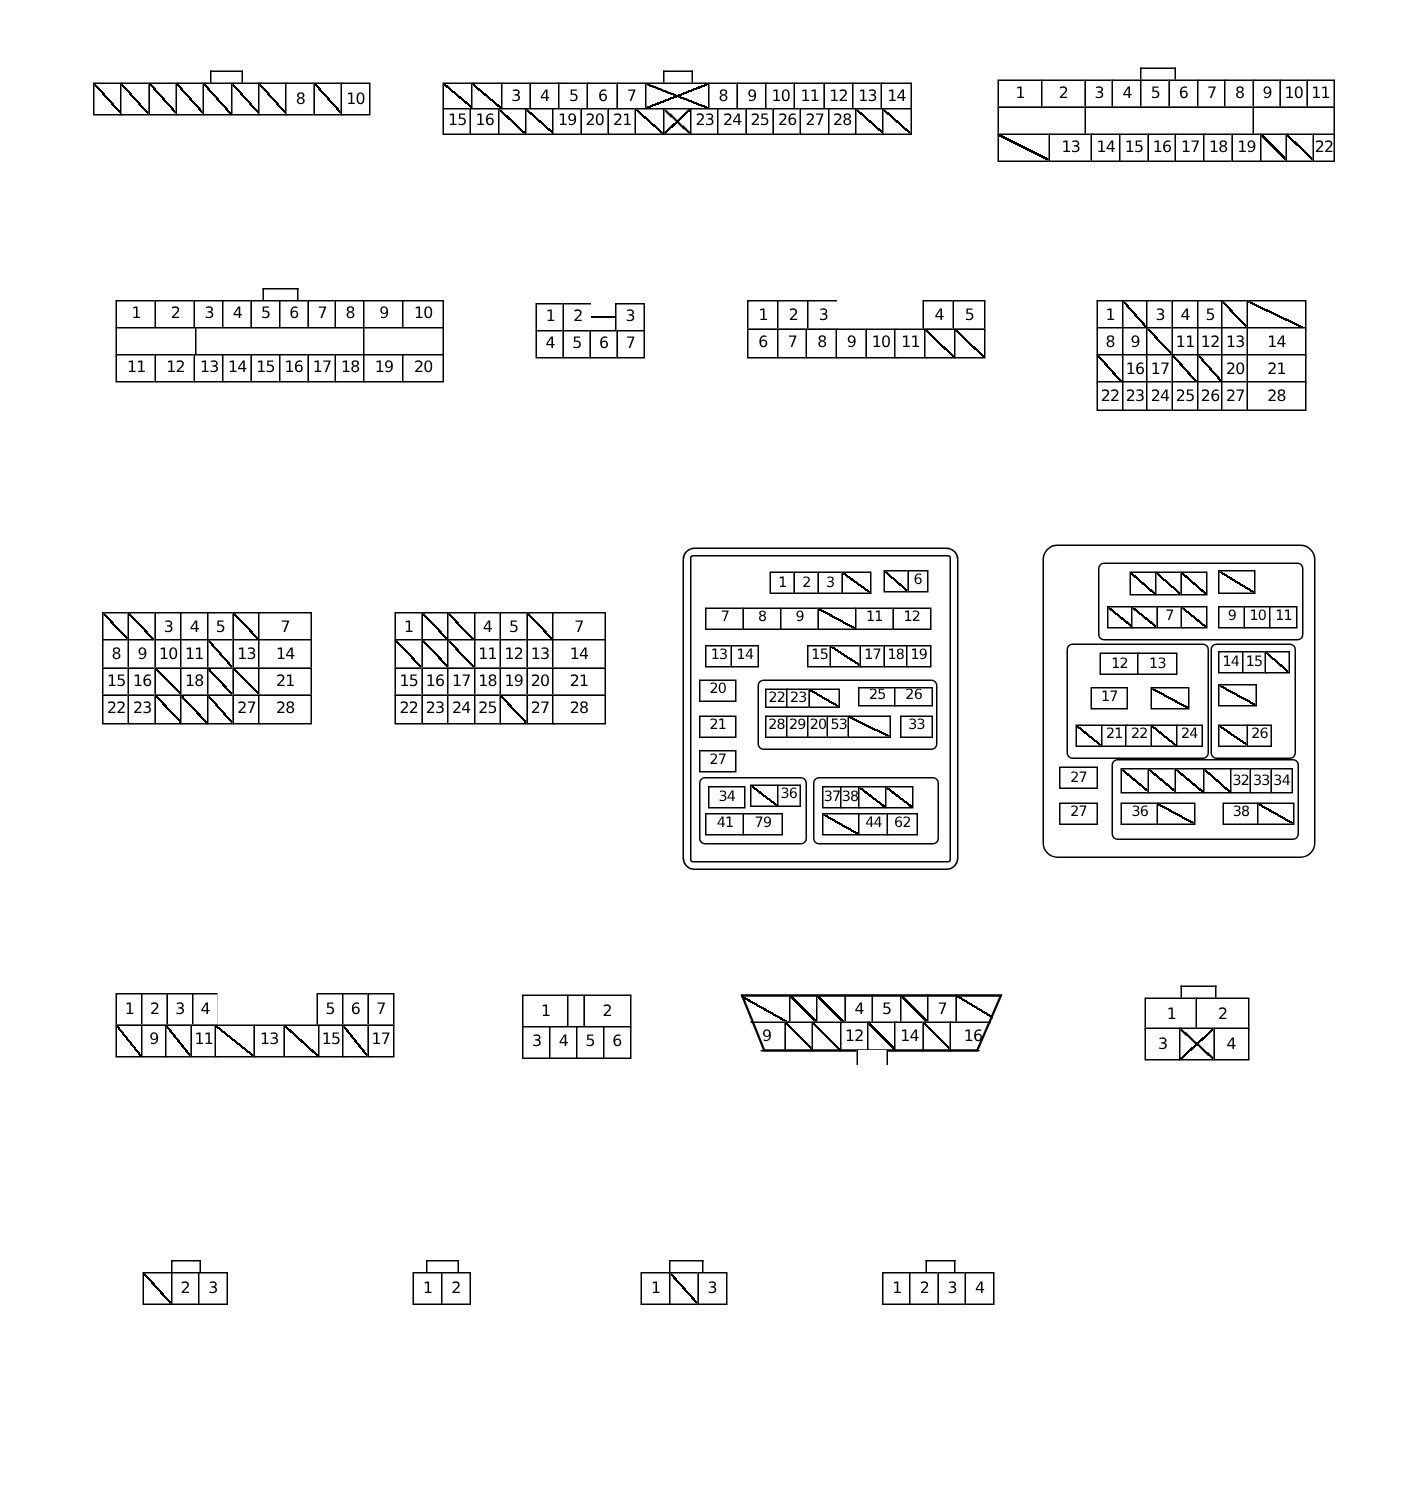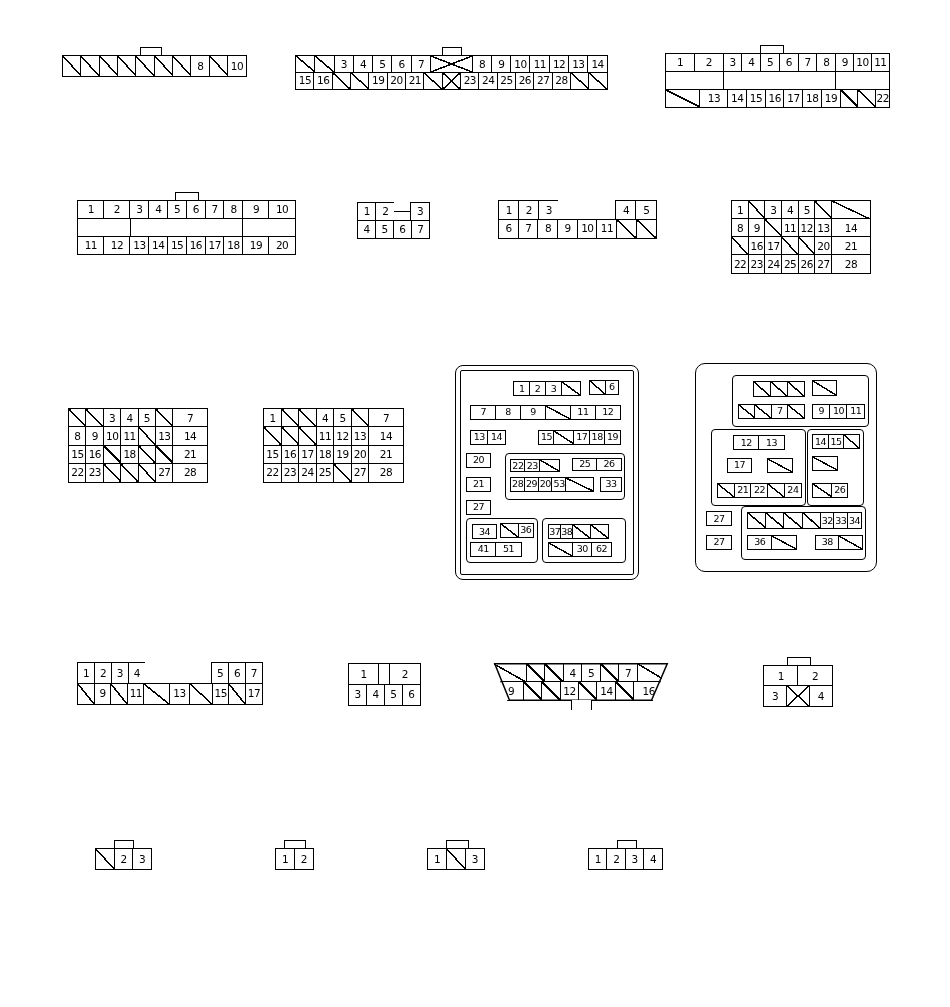--- a/index.html
+++ b/index.html
@@ -382,33 +382,33 @@
   <div class="group" style="left:10px;top:152px;width:70px;height:43px;">
     <div class="row fstrip" style="left:5px;top:5px;width:25px;height:15px;">
         <div class="cell" style="flex: 1 0 0px;">34</div>
       </div>
     <div class="row fstrip" style="left:33px;top:5px;width:34px;height:15px;">
         <div class="cell slash" style="flex: 1.2 0 0px;"></div>
         <div class="cell" style="flex: 1 0 0px;">36</div>
       </div>
     <div class="row fstrip" style="left:3px;top:24px;width:52px;height:15px;">
         <div class="cell" style="flex: 1 0 0px;">41</div>
-        <div class="cell" style="flex: 1 0 0px;">51</div>
+        <div class="cell" style="flex: 1 0 0px;">79</div>
       </div>
   </div>
   <div class="group" style="left:86px;top:152px;width:82px;height:43px;">
     <div class="row fstrip" style="left:5px;top:5px;width:61px;height:15px;">
         <div class="cell" style="flex: 0.8 0 0px;">37</div>
         <div class="cell" style="flex: 0.8 0 0px;">38</div>
         <div class="cell slash" style="flex: 1.2 0 0px;"></div>
         <div class="cell slash" style="flex: 1.2 0 0px;"></div>
       </div>
     <div class="row fstrip" style="left:5px;top:24px;width:64px;height:15px;">
         <div class="cell slash" style="flex: 1.25 0 0px;"></div>
-        <div class="cell" style="flex: 1 0 0px;">30</div>
+        <div class="cell" style="flex: 1 0 0px;">44</div>
         <div class="cell" style="flex: 1 0 0px;">62</div>
       </div>
   </div>
 </div>
 
 <div class="connector fusebox round10" style="left:695px;top:363px;width:180px;height:207px;">
   <div class="group" style="left:36px;top:11px;width:135px;height:50px;">
     <div class="row fstrip" style="left:20px;top:5px;width:52px;height:16px;">
         <div class="cell slash" style="flex: 1 0 0px;"></div>
         <div class="cell slash" style="flex: 1 0 0px;"></div>

